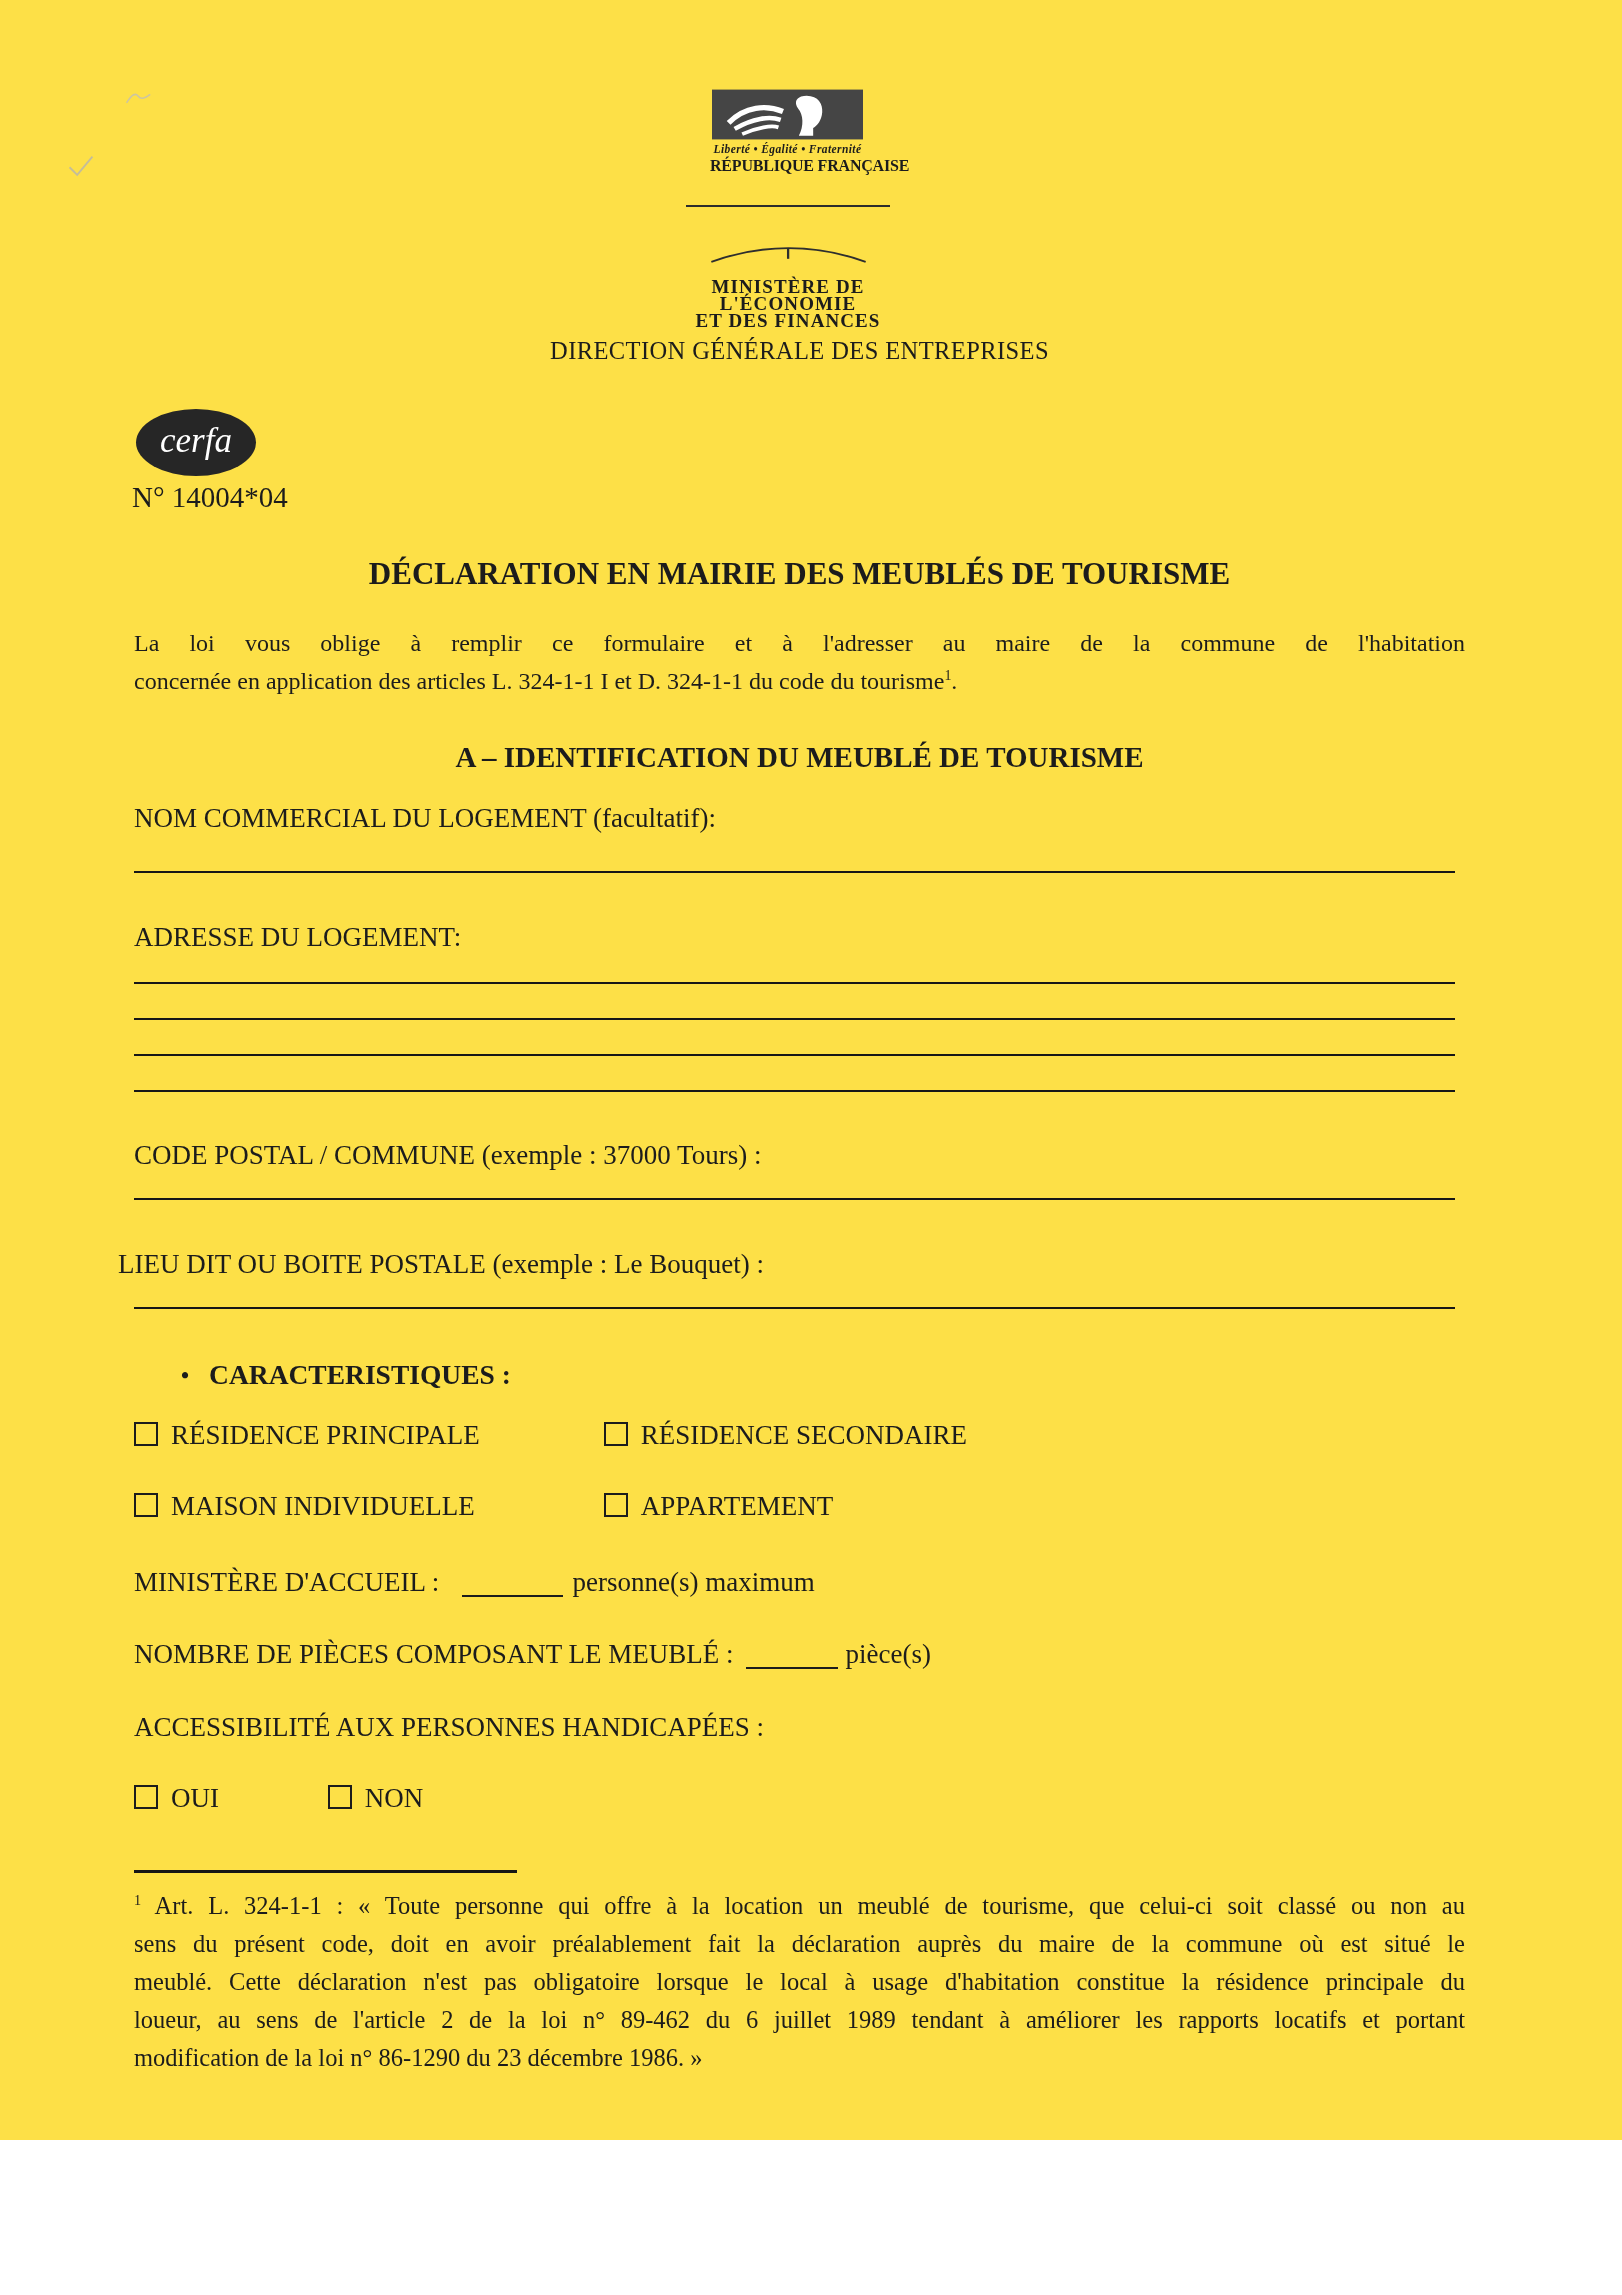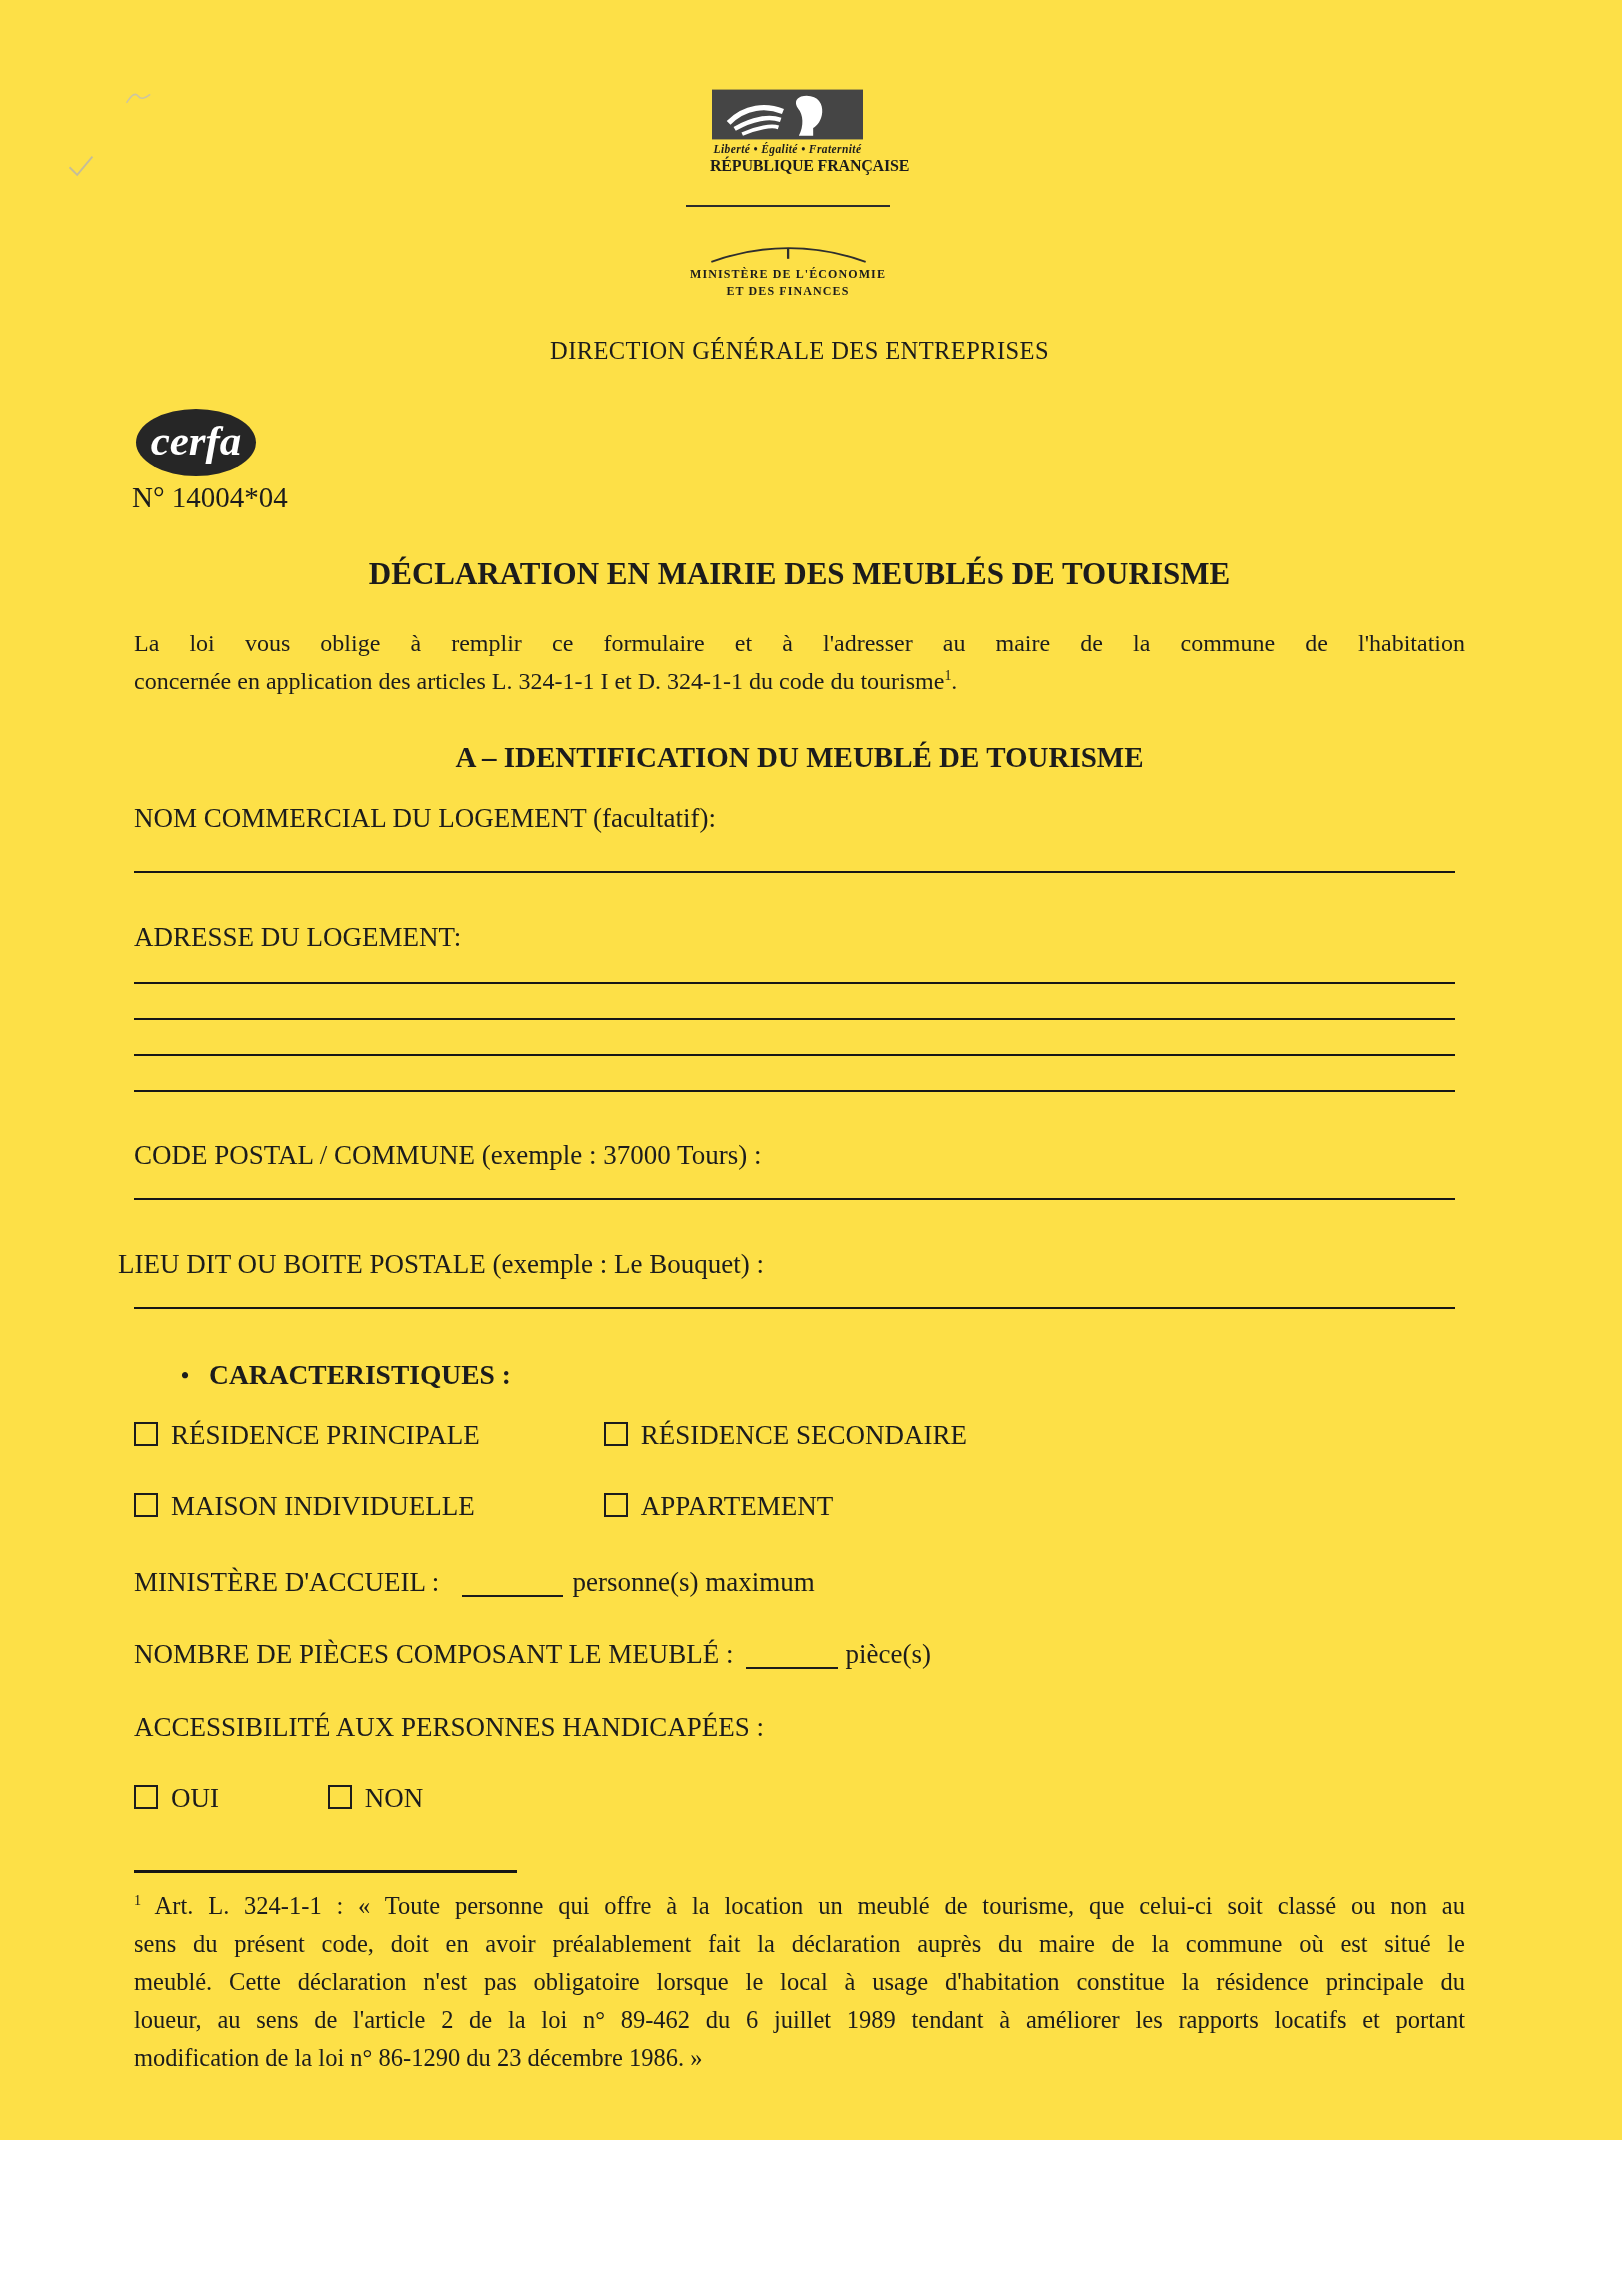--- a/index.html
+++ b/index.html
@@ -12,30 +12,30 @@
   }
   .abs { position:absolute; }
   
   .marianne-block { left:710px; top:89px; width:155px; text-align:center; }
   .marianne-svg { display:block; margin:0 auto; }
   .motto { font-size:11.5px; font-style:italic; font-weight:bold; margin-top:3.1px; letter-spacing:0.4px; white-space:nowrap; }
   .republic { font-size:16px; font-weight:bold; letter-spacing:-0.2px; margin-top:1.5px; white-space:nowrap; }
   .header-divider { left:686px; top:205px; width:204px; height:0; border-top:2.3px solid #2c2c2c; }
   .ministry-block { left:658px; top:242px; width:260px; text-align:center; font-weight:bold; }
   .ministry-arc { display:block; margin:0 auto; }
-  .ministry-name { font-size:12px; letter-spacing:1.1px; line-height:17px; margin-top:3px; }
+  .ministry-name { font-size:19px; letter-spacing:1.1px; line-height:17px; margin-top:15px; }
   .direction { left:134px; top:337px; width:1331px; text-align:center; font-size:24.5px; letter-spacing:0.4px; }
   
   .cerfa-oval {
     left:136px; top:409px; width:120px; height:67px;
     background:#262626; border-radius:50%;
     display:flex; align-items:center; justify-content:center;
   }
   .cerfa-oval span {
-    color:#fff; font-style:italic; font-weight:700; font-size:43px;
+    color:#fff; font-style:italic; font-weight:400; font-size:35px;
     font-family:"Liberation Serif","DejaVu Serif",serif;
     transform:translateY(-2.3px);
   }
   .cerfa-number { left:132px; top:481px; font-size:29px; }
   
   .form-title { left:134px; top:556px; width:1331px; margin:0; text-align:center; font-size:31px; font-weight:bold; }
   .intro { left:134px; top:624px; width:1331px; font-size:24px; line-height:38px; }
   .intro .just { text-align:justify; text-align-last:justify; }
   sup.fn-ref { font-size:0.58em; vertical-align:super; line-height:0; }
   .section-heading { left:134px; top:741px; width:1331px; margin:0; text-align:center; font-size:29px; font-weight:bold; }

